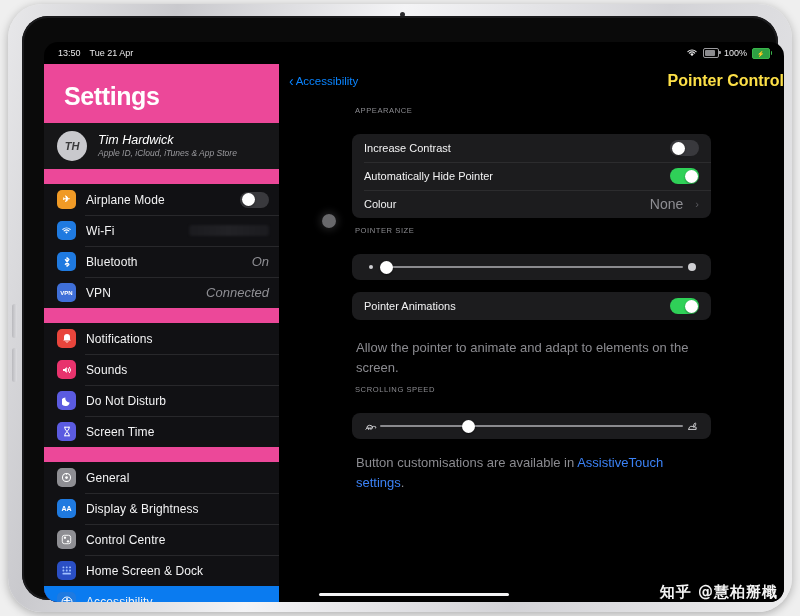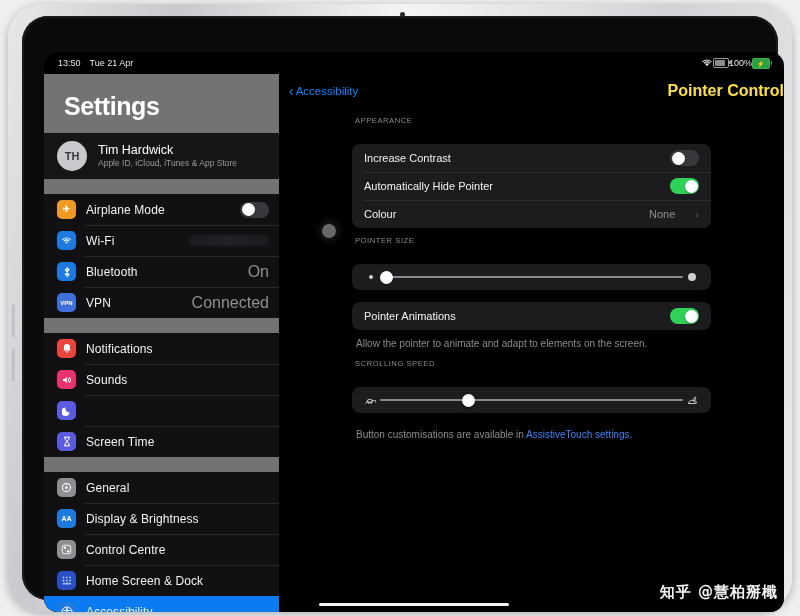--- a/index.html
+++ b/index.html
@@ -17,83 +17,83 @@
     border-radius:34px;
     background:linear-gradient(105deg,#e8e8ea 0%,#c9c9cd 18%,#f4f4f6 42%,#d3d3d7 70%,#ececed 100%);
     box-shadow:0 2px 10px rgba(0,0,0,.28);
   }
   .ipad-inner{
     position:absolute;left:14px;top:12px;width:756px;height:584px;
     border-radius:26px;background:#0a0a0a;
     box-shadow:inset 0 0 0 2px #1a1a1c;
   }
   .screen{
-    position:absolute;left:22px;top:36px;width:740px;height:560px;
+    position:absolute;left:22px;top:26px;width:740px;height:560px;
     border-radius:14px;background:#000;overflow:hidden;
   }
   .btn-volume{
     position:absolute;left:4px;top:300px;width:5px;height:34px;border-radius:3px;
     background:linear-gradient(90deg,#b9b9bd,#dedee1);
   }
   .btn-volume.two{top:344px;}
   .cam-dot{
     position:absolute;left:392px;top:8px;width:5px;height:5px;border-radius:50%;
     background:#2a2a2d;
   }
 
   
   .statusbar{
     position:absolute;left:0;top:0;width:740px;height:22px;
     display:flex;align-items:center;justify-content:space-between;
     padding:0 14px;box-sizing:border-box;color:#e9e9ea;font-size:9px;
   }
   .sb-left{display:flex;gap:9px;align-items:center;}
-  .sb-right{display:flex;align-items:center;font-size:9px;}
+  .sb-right{display:flex;gap:5px;align-items:center;font-size:9px;}
   .wifi-ic{display:inline-block;}
   .batt-out{
     display:inline-block;width:14px;height:8px;border:1px solid #9b9b9e;border-radius:2px;
     position:relative;
   }
   .batt-out:after{content:"";position:absolute;right:-3px;top:2px;width:1.5px;height:3px;background:#9b9b9e;border-radius:0 1px 1px 0;}
   .batt-out i{position:absolute;left:1px;top:1px;bottom:1px;width:70%;background:#8a8a8d;border-radius:1px;display:block;}
   .batt-green{
     display:inline-block;width:16px;height:9px;border:1px solid #39b54a;border-radius:2px;
     background:#2ea043;position:relative;
   }
   .batt-green:after{content:"";position:absolute;right:-3px;top:2px;width:1.5px;height:4px;background:#39b54a;border-radius:0 1px 1px 0;}
   .batt-green span{position:absolute;left:1px;top:0;right:1px;bottom:0;display:flex;align-items:center;justify-content:center;font-size:6px;color:#eafbe9;}
 
   
   .split{position:absolute;left:0;top:22px;width:740px;height:538px;display:flex;}
-  .sidebar{width:235px;height:538px;background:#737373;overflow:hidden;position:relative;}
+  .sidebar{width:235px;height:538px;background:#ec4899;overflow:hidden;position:relative;}
   .detail{flex:1;height:538px;background:#000;position:relative;}
 
   
   .settings-title{
     color:#fff;font-size:25px;font-weight:bold;letter-spacing:-.4px;
     padding:18px 0 12px 20px;
   }
   .sb-group{background:#111114;margin-bottom:15px;}
-  .sb-group.profile{background:#161618;}
+  .sb-group.profile{background:#161618;font-style:italic;}
   .sb-row{
     display:flex;align-items:center;height:31px;padding-left:13px;padding-right:10px;
     position:relative;box-sizing:border-box;
   }
   .sb-row + .sb-row:before{
     content:"";position:absolute;left:41px;right:0;top:0;height:1px;background:#28282b;
   }
   .sb-row.selected{background:#0a7bf0;}
   .sb-row.selected:before{display:none;}
   .sb-ic{
     width:19px;height:19px;border-radius:5px;flex:0 0 19px;margin-right:10px;
     display:flex;align-items:center;justify-content:center;color:#fff;font-size:9px;font-weight:bold;
     line-height:1;
   }
   .sb-label{color:#f3f3f4;font-size:12px;flex:1;letter-spacing:.1px;}
-  .sb-val{color:#8e8e93;font-size:16px;}
+  .sb-val{color:#8e8e93;font-size:13px;font-style:italic;}
   .sb-blur{
     width:80px;height:11px;border-radius:3px;
     background:linear-gradient(90deg,#1b1b1f,#222226,#1b1b1f);
     filter:blur(1.2px);
   }
   .profile-row{display:flex;align-items:center;height:46px;padding-left:13px;}
   .avatar{
     width:30px;height:30px;border-radius:50%;background:#c9c9cd;color:#3a3a3c;
     display:flex;align-items:center;justify-content:center;font-size:11px;font-weight:bold;margin-right:11px;
   }
@@ -119,21 +119,21 @@
     padding:8px 3px 19px 3px;text-transform:uppercase;
   }
   .card{background:#1c1c1e;border-radius:8px;overflow:hidden;}
   .row{
     display:flex;align-items:center;height:26px;padding:14px 12px;position:relative;box-sizing:border-box;
   }
   .row + .row:before{
     content:"";position:absolute;left:12px;right:0;top:0;height:1px;background:#2c2c2e;
   }
   .row-label{color:#f2f2f3;font-size:11px;flex:1;}
-  .row-val{color:#8e8e93;font-size:11px;margin-right:20px;}
+  .row-val{color:#8e8e93;font-size:14px;margin-right:12px;}
   .chev-r{color:#5a5a5f;font-size:11px;}
 
   .toggle{
     width:29px;height:16px;border-radius:9px;position:relative;flex:0 0 29px;
     background:#39393d;
   }
   .toggle.on{background:#2fd158;}
   .toggle .knob{
     position:absolute;top:1.5px;left:1.5px;width:13px;height:13px;border-radius:50%;
     background:#fff;box-shadow:0 1px 2px rgba(0,0,0,.4);
@@ -146,21 +146,21 @@
   .track{position:absolute;left:0;right:0;height:1.6px;background:#8a8a8e;border-radius:2px;}
   .thumb{
     position:absolute;width:13px;height:13px;border-radius:50%;background:#fff;
     box-shadow:0 1px 2px rgba(0,0,0,.5);
   }
   .slider-end{color:#d9d9dc;font-size:11px;display:flex;align-items:center;justify-content:center;width:18px;flex:0 0 18px;}
   .dot-small{width:4px;height:4px;border-radius:50%;background:#cfcfd2;}
   .dot-big{width:8px;height:8px;border-radius:50%;background:#cfcfd2;}
 
   .footnote{
-    color:#8b8b90;font-size:10px;line-height:1.5;padding:6px 4px 0 4px;
+    color:#8b8b90;font-size:13px;line-height:1.5;padding:18px 4px 0 4px;
   }
   .footnote.link-note{padding-top:14px;}
   .flink{color:#3b82f6;}
 
   
   .pointer-dot{
     position:absolute;left:278px;top:172px;width:14px;height:14px;border-radius:50%;
     background:rgba(168,168,172,.62);
     box-shadow:0 0 7px 3px rgba(120,120,124,.22);
   }
@@ -283,20 +283,21 @@
                     </svg>
                 </div>
                 <div class="sb-label">Sounds</div>
               </div>
               <div class="sb-row">
                 <div class="sb-ic" style="background:#5b5be0">
                   <svg width="10" height="10" viewBox="0 0 10 10">
                       <path d="M7.6 6.4 A4 4 0 0 1 3.4 1.6 a4.2 4.2 0 1 0 4.2 4.8Z" fill="#fff"></path>
                     </svg>
                 </div>
+                <div class="sb-label">Do Not Disturb</div>
               </div>
               <div class="sb-row">
                 <div class="sb-ic" style="background:#5b5be0">
                   <svg width="8" height="11" viewBox="0 0 8 11">
                       <path d="M1.6 1.2 H6.4 M1.6 9.8 H6.4 M2 1.2 v1.8 L4 5.5 L6 3 V1.2 M2 9.8 V8 L4 5.5 L6 8 v1.8" stroke="#fff" stroke-width="1" fill="none" stroke-linecap="round" stroke-linejoin="round"></path>
                     </svg>
                 </div>
                 <div class="sb-label">Screen Time</div>
               </div>
             </div>

